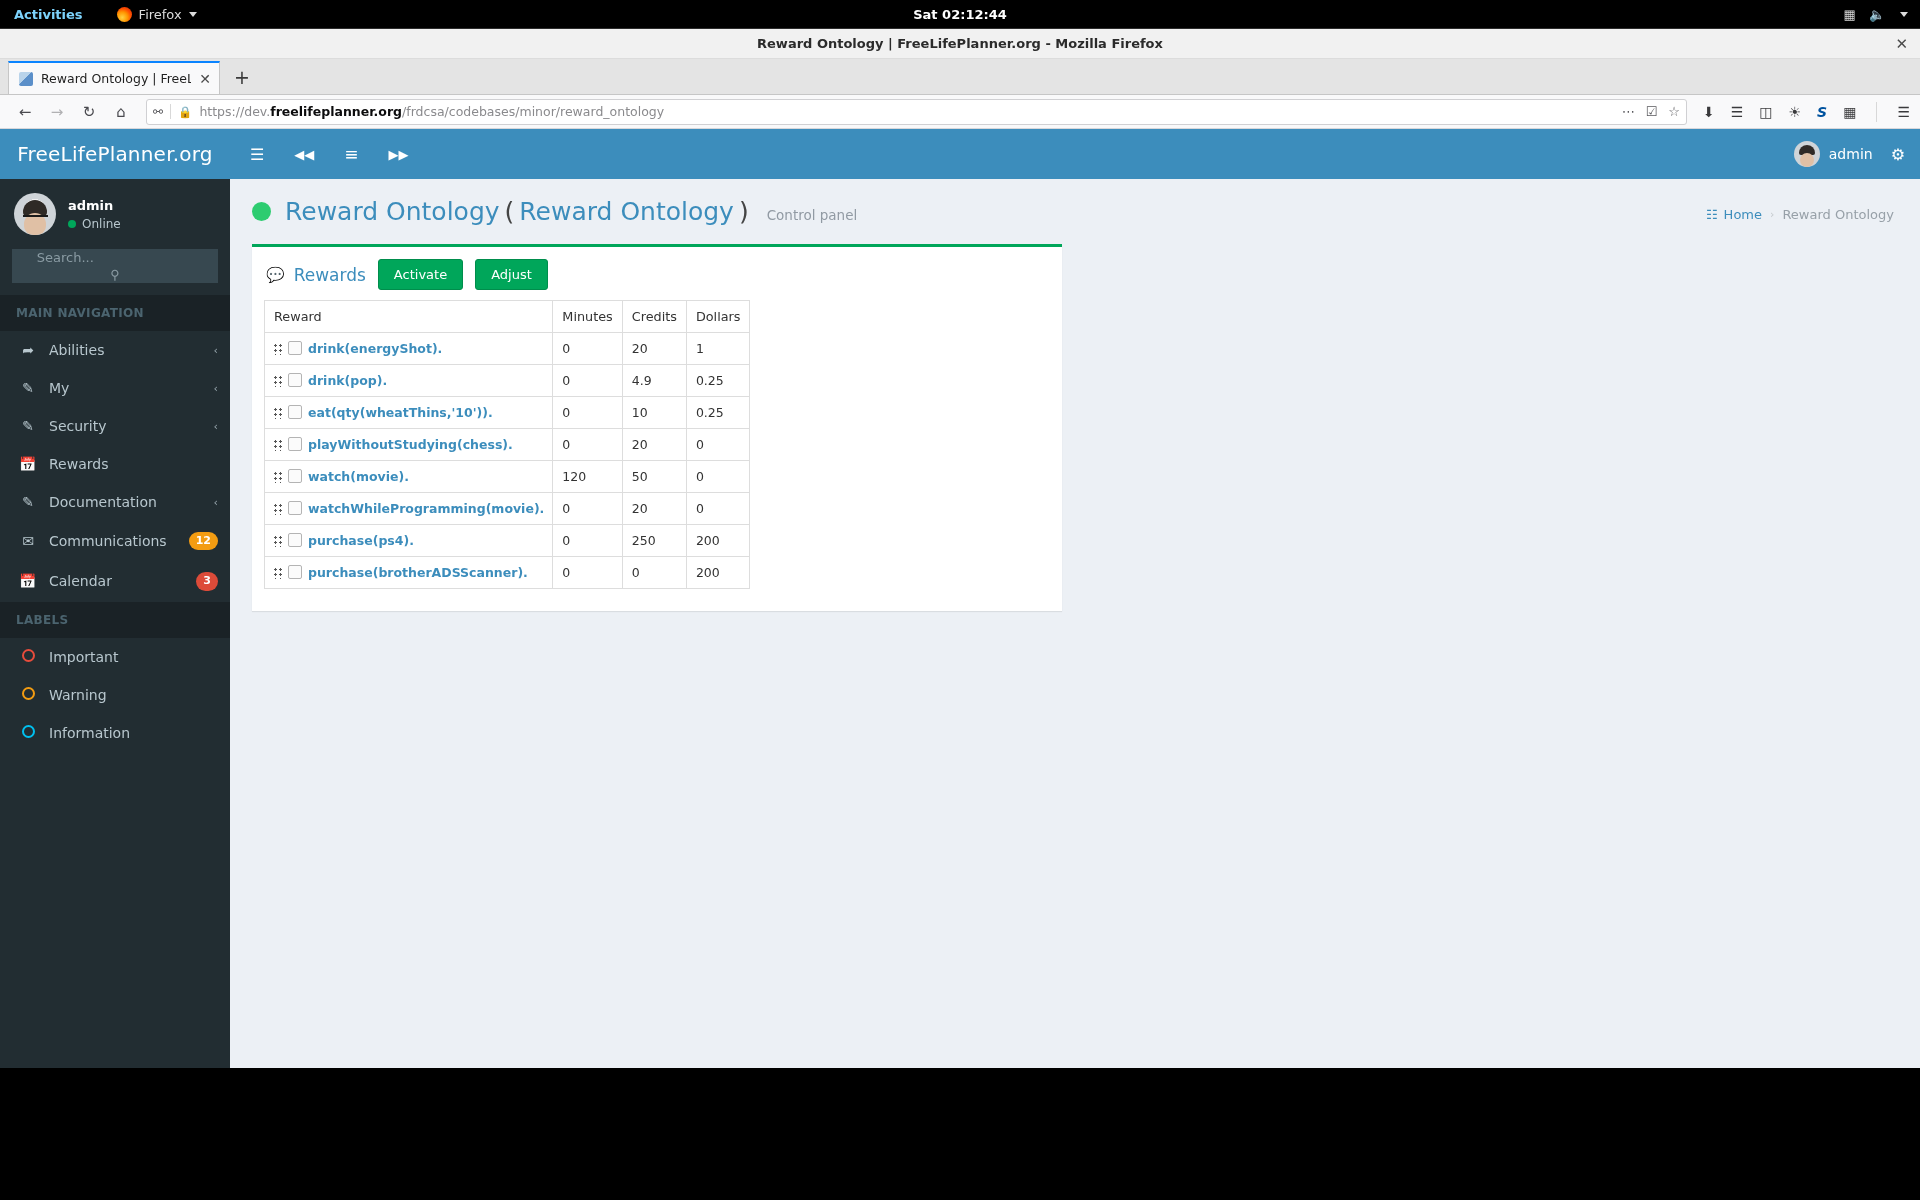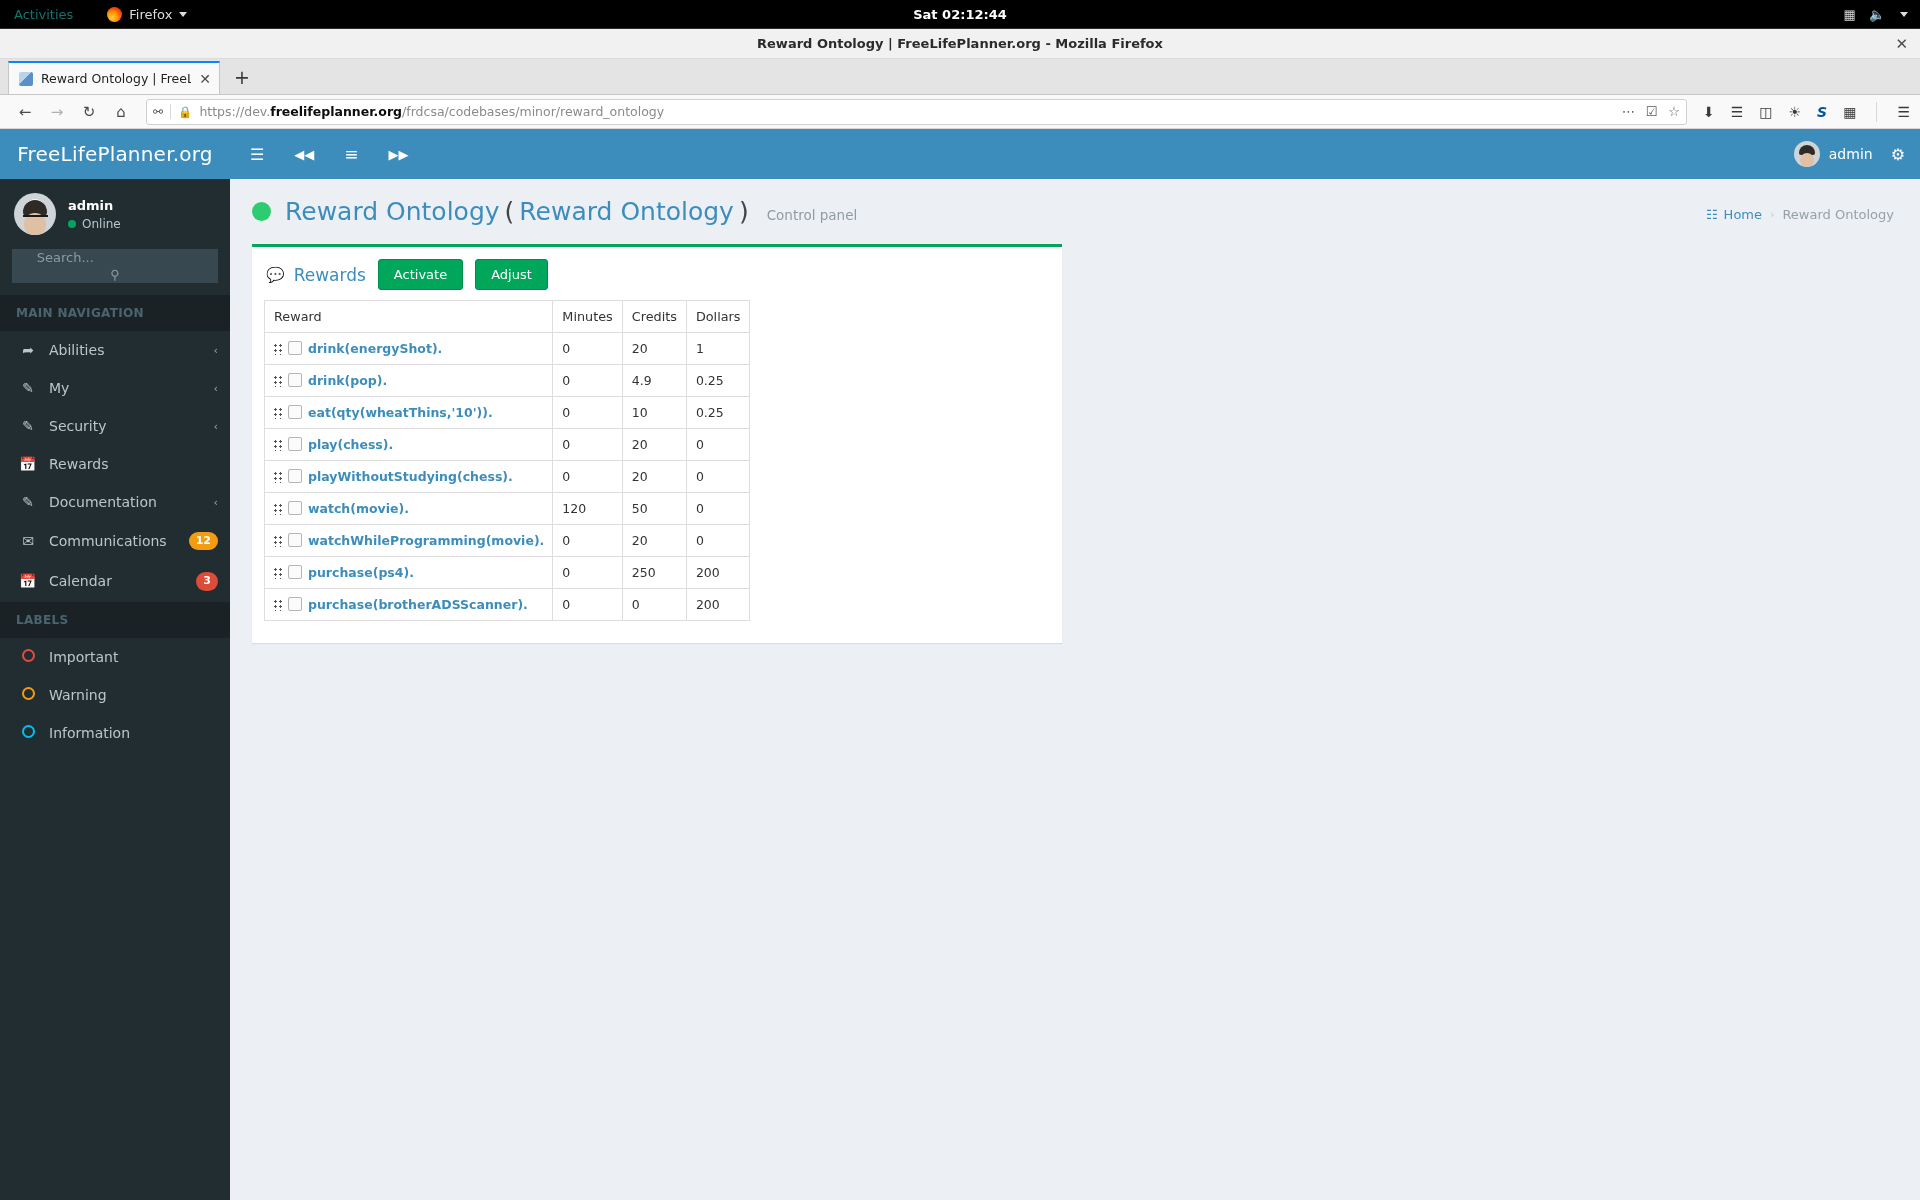--- a/index.html
+++ b/index.html
@@ -9,40 +9,40 @@
     background: #000;
     overflow: hidden;
   }
 
   
   .gnome-bar {
     height: 28px; background: #000; color: #dcdcdc;
     display: flex; align-items: center; font-size: 13px;
     position: relative;
   }
-  .gnome-activities { margin-left: 14px; font-weight: normal; font-size: 13px; color:#0f766e;}
+  .gnome-activities { margin-left: 14px; font-weight: bold; font-size: 13px; color:#7dd3fc;}
   .gnome-app { margin-left: 34px; display: flex; align-items: center; gap: 7px; }
   .ff-logo {
     width: 15px; height: 15px; border-radius: 50%;
     background: radial-gradient(circle at 35% 70%, #ffd13f 0%, #ff9500 38%, #ff4d00 62%, #c2270a 100%);
     display:inline-block;
   }
   .caret-dn { width:0;height:0;border-left:4px solid transparent;border-right:4px solid transparent;border-top:5px solid #dcdcdc; }
   .gnome-clock {
     position: absolute; left: 50%; transform: translateX(-50%);
     font-size: 13px; font-weight: bold; color: #fff;
   }
   .gnome-tray {
     position: absolute; right: 12px; display: flex; align-items: center; gap: 14px;
   }
   .tray-ico { font-size: 13px; color:#d8d8d8; line-height:1; }
 
   
   .ff-window {
-    height: 1172px; background: #f9f9fa; display: flex; flex-direction: column;
+    height: 1040px; background: #f9f9fa; display: flex; flex-direction: column;
     border-top: 1px solid #2c2c2c;
   }
   .ff-titlebar {
     height: 30px; background: #f1f1f1; border-bottom: 1px solid #dcdcdc;
     display: flex; align-items: center; justify-content: center; position: relative;
     color: #2b2b2b; font-size: 13px; font-weight: bold;
   }
   .ff-close { position: absolute; right: 12px; font-size: 15px; color: #4b4b4b; font-weight: normal;}
 
   .ff-tabstrip {
@@ -439,32 +439,20 @@
                     </td>
                   <td>0</td>
                   <td>10</td>
                   <td>0.25</td>
                 </tr>
                 <tr>
                   <td class="rwname">
                       <span class="rw-cell">
                         <span class="grip"></span>
                         <span class="rw-check"></span>
-                        <span class="rw-link">play(chess).</span>
-                      </span>
-                    </td>
-                  <td>0</td>
-                  <td>20</td>
-                  <td>0</td>
-                </tr>
-                <tr>
-                  <td class="rwname">
-                      <span class="rw-cell">
-                        <span class="grip"></span>
-                        <span class="rw-check"></span>
                         <span class="rw-link">playWithoutStudying(chess).</span>
                       </span>
                     </td>
                   <td>0</td>
                   <td>20</td>
                   <td>0</td>
                 </tr>
                 <tr>
                   <td class="rwname">
                       <span class="rw-cell">

